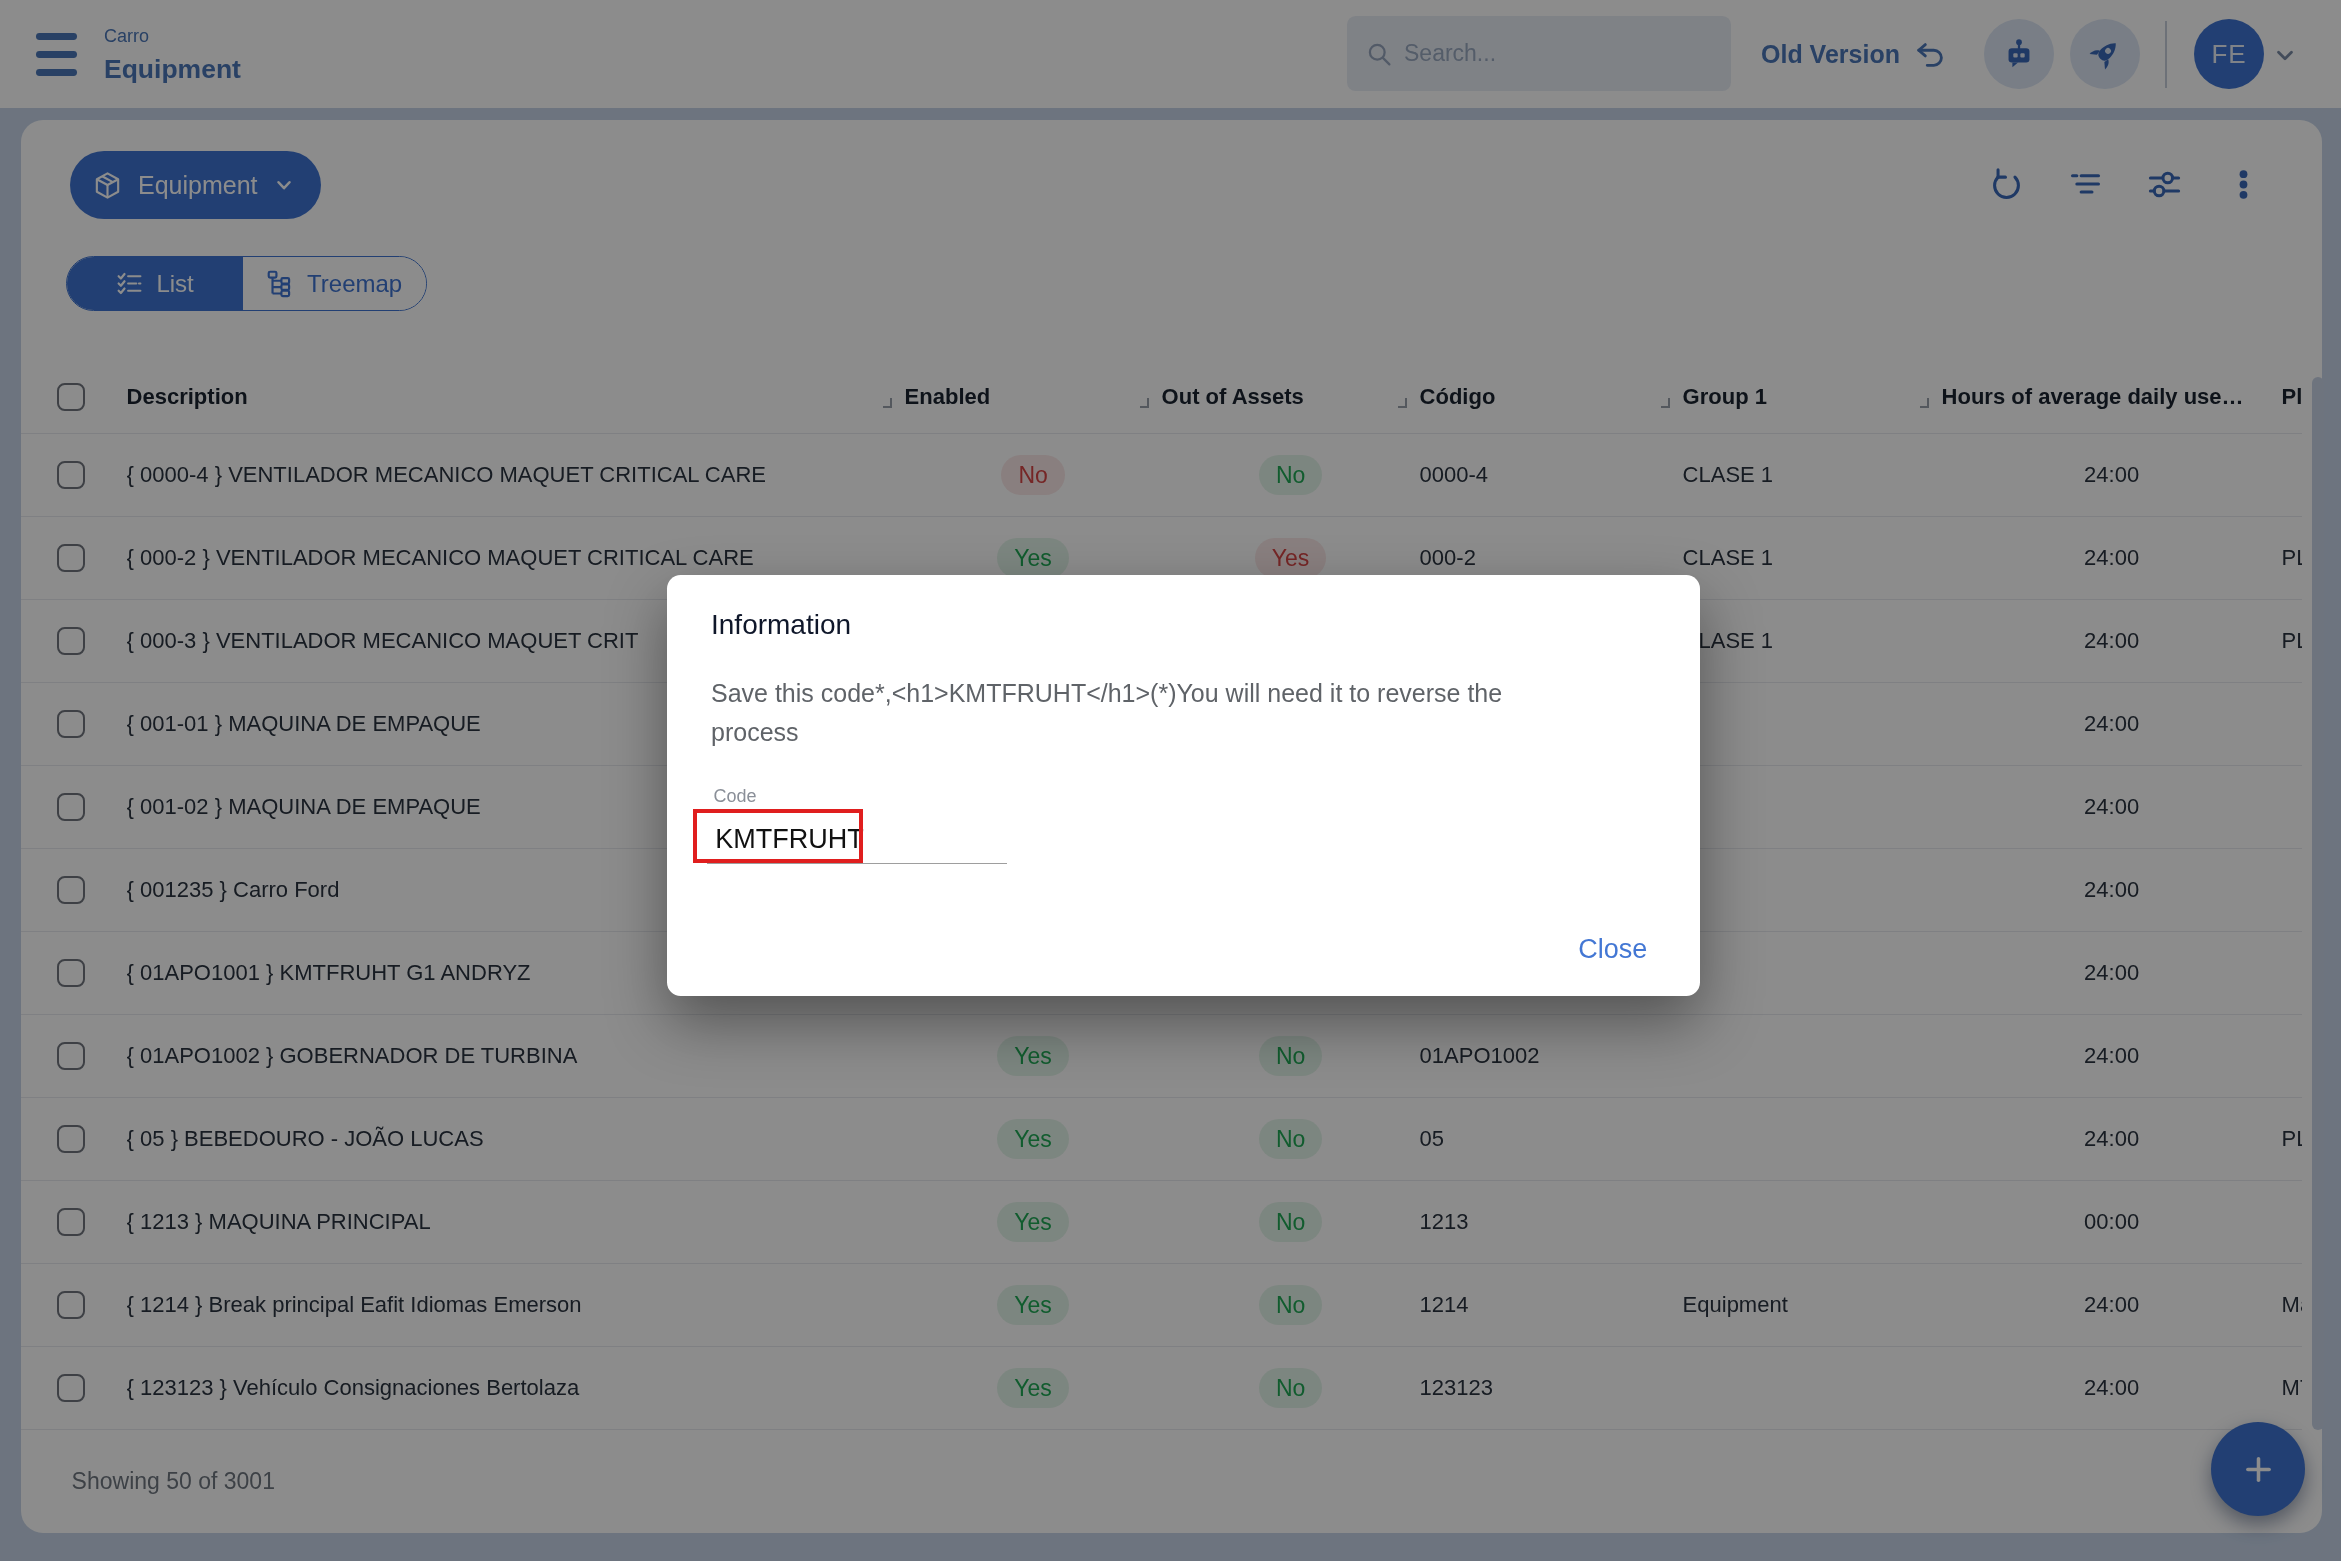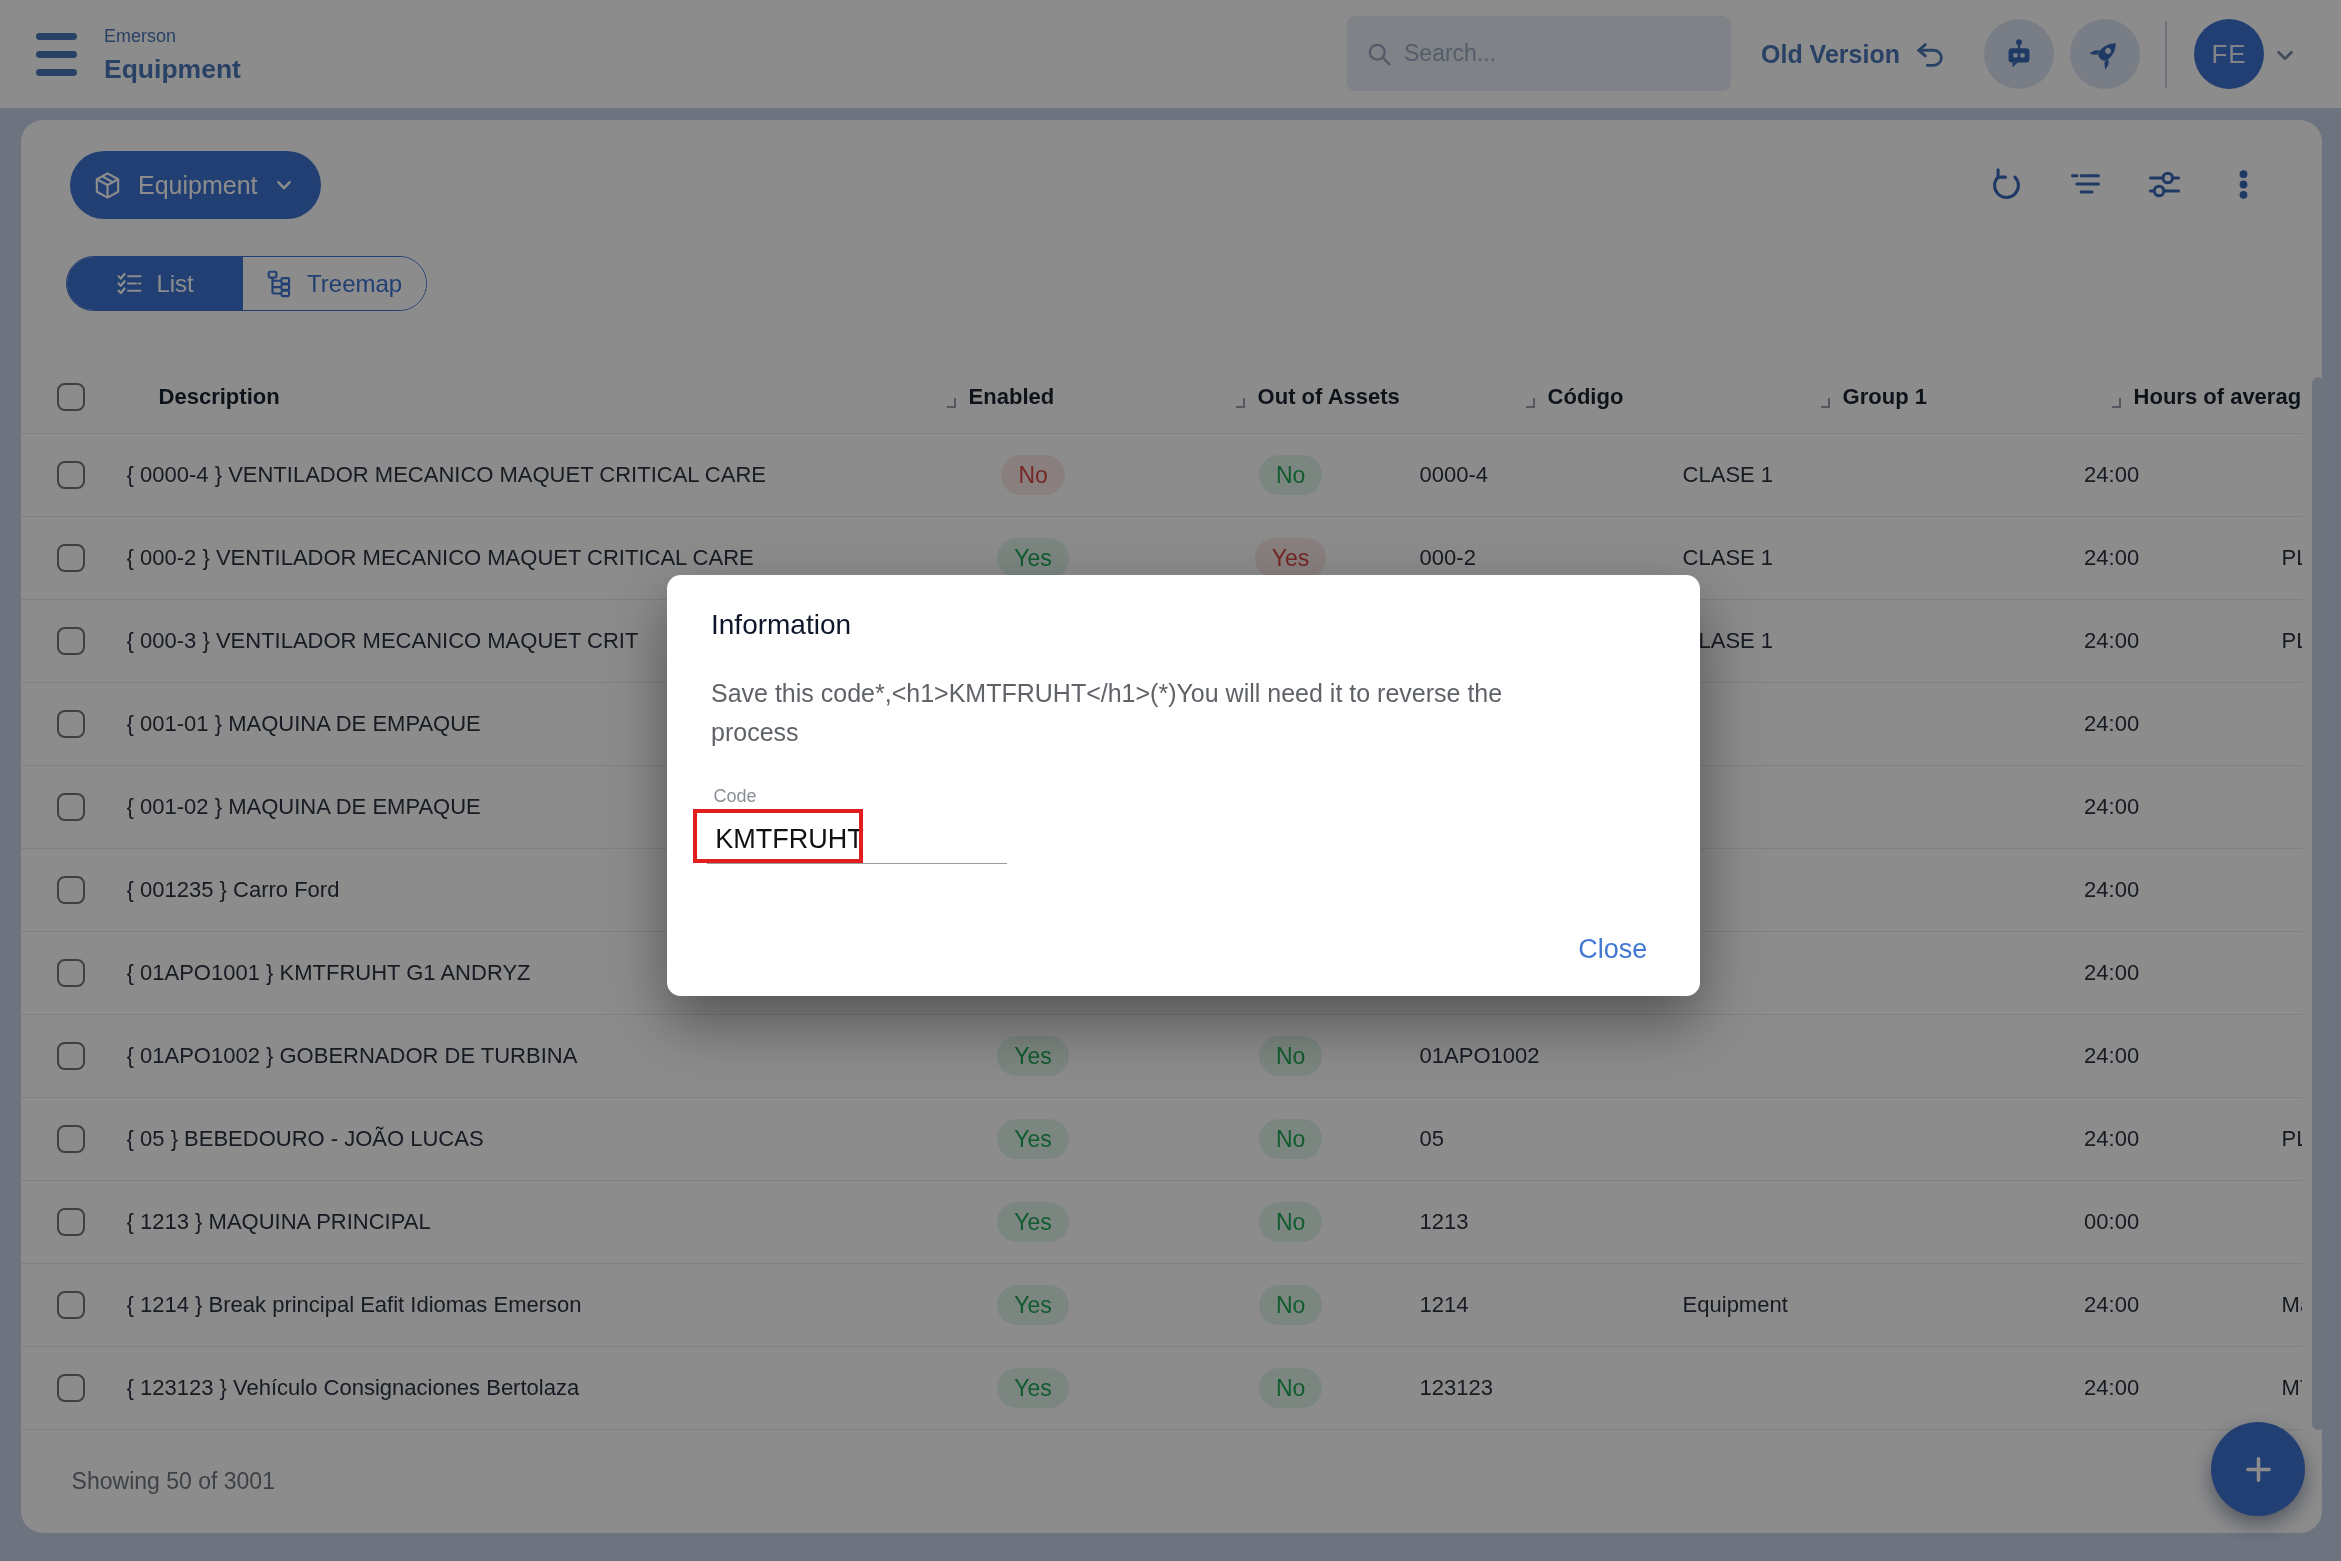--- a/index.html
+++ b/index.html
@@ -58,21 +58,21 @@
 
   .segmented{position:absolute;left:45px;top:136px;height:55px;display:flex;border:1.7px solid var(--brand);border-radius:28px;overflow:hidden;}
   .seg{display:flex;align-items:center;justify-content:center;gap:12px;font-size:24px;cursor:pointer;}
   .seg-list{width:176px;background:var(--brand);color:#fff;}
   .seg-treemap{width:183px;background:#fff;color:var(--brand);}
 
   
   .table{position:absolute;left:0;top:240px;width:2301px;}
   .tclip{width:2281px;overflow:hidden;}
   .thead,.trow{display:flex;align-items:center;}
-  .thead{height:74px;border-bottom:0.9px solid var(--line);font-weight:700;color:var(--head-text);font-size:22px;gap:32px;}
+  .thead{height:74px;border-bottom:0.9px solid var(--line);font-weight:700;color:var(--head-text);font-size:22px;}
   .trow{height:83px;border-bottom:0.9px solid var(--line);font-size:22px;color:var(--cell-text);}
   .cell{flex:0 0 auto;position:relative;white-space:nowrap;}
   .c-check{width:106px;display:flex;justify-content:flex-start;padding-left:36px;}
   .c-desc{width:778px;overflow:hidden;}
   .c-enabled{width:257px;text-align:center;}
   .c-oos{width:258px;text-align:center;}
   .c-codigo{width:263px;}
   .c-group{width:259px;}
   .c-hours{width:340px;text-align:center;}
   .c-plan{width:103px;overflow:hidden;}
@@ -103,21 +103,21 @@
 </head>
 <body>
 
 <header class="topbar">
   <div class="hamburger">
     <div class="bar"></div>
     <div class="bar"></div>
     <div class="bar"></div>
   </div>
   <div class="crumbs">
-    <div class="crumb-section">Emerson</div>
+    <div class="crumb-section">Carro</div>
     <div class="crumb-page">Equipment</div>
   </div>
   <div class="searchbox">
     <svg width="26" height="26" viewBox="0 0 30 30" fill="none" stroke="currentColor" stroke-width="2.6">
         <circle cx="13" cy="13" r="8.5"></circle>
         <line x1="19.5" y1="19.5" x2="27" y2="27" stroke-linecap="round"></line>
       </svg>
     <input type="text" placeholder="Search..." style="">
   </div>
   <div class="oldversion">

